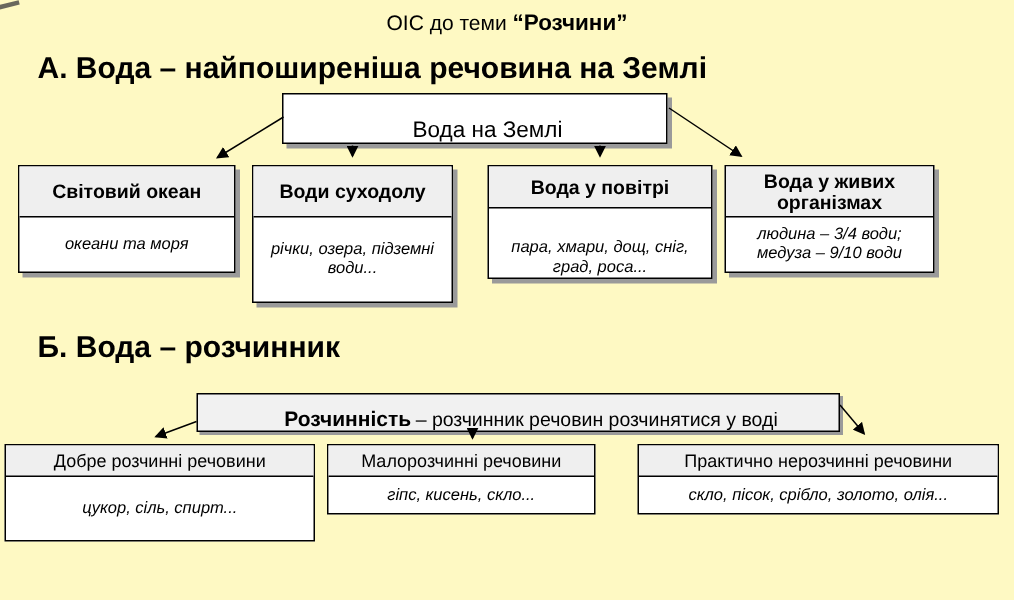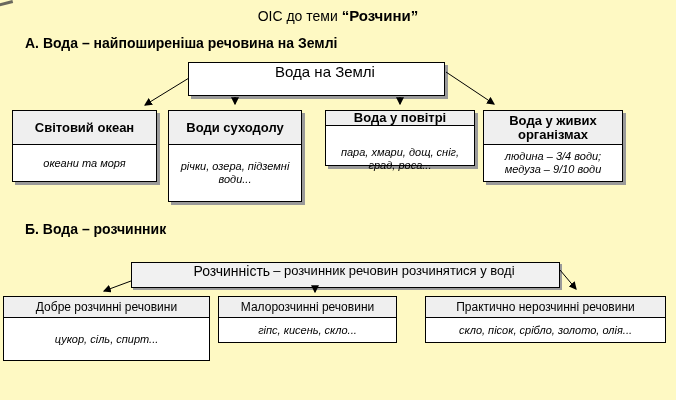--- a/index.html
+++ b/index.html
@@ -5,44 +5,44 @@
   html,body{margin:0;padding:0;background:#fff;}
   body{width:676px;height:400px;font-family:"Liberation Sans",sans-serif;color:#000;}
   .stage{position:relative;width:676px;height:400px;background:#fef9c3;overflow:hidden;}
 
   .corner-mark{position:absolute;left:-3px;top:2px;width:16px;height:3px;background:#444;
     transform:rotate(-14deg);opacity:.8;}
 
   .title{position:absolute;left:0;top:7px;width:100%;text-align:center;font-size:14px;}
   .title .b{font-weight:bold;font-size:15px;}
 
-  .heading{position:absolute;font-weight:bold;font-size:14px;white-space:nowrap;}
+  .heading{position:absolute;font-weight:bold;font-size:20px;white-space:nowrap;}
   .hA{left:25px;top:35px;}
   .hB{left:25px;top:221px;}
 
   .node{position:absolute;box-sizing:border-box;border:1px solid #000;background:#fff;
-    display:flex;align-items:flex-start;justify-content:center;text-align:center;padding-left:17px;}
+    display:flex;align-items:flex-end;justify-content:center;text-align:center;padding-left:17px;}
   .shadow{box-shadow:3px 3px 0 #9a9a9a;}
 
   .root-a{left:188px;top:62px;width:257px;height:34px;font-size:15px;}
   .root-b{left:131px;top:262px;width:429px;height:26px;font-size:13px;background:#f1f1f1;
     box-shadow:2px 2px 0 #9a9a9a;}
-  .root-b .b{font-weight:normal;font-size:14px;margin-right:3px;}
+  .root-b .b{font-weight:bold;font-size:14px;margin-right:3px;}
 
   .tbox{position:absolute;box-sizing:border-box;border:1px solid #000;background:#fff;
     display:flex;flex-direction:column;}
   .tbox .th{box-sizing:border-box;background:#efefef;border-bottom:1px solid #000;
     display:flex;align-items:center;justify-content:center;text-align:center;
     font-weight:bold;font-size:13px;line-height:14px;height:34px;padding:0 2px;}
   .tbox .tb{flex:1;display:flex;align-items:center;justify-content:center;text-align:center;
     font-style:italic;font-size:11px;line-height:13px;padding:0 3px;}
 
   .a1{left:12px;top:110px;width:145px;height:72px;}
   .a2{left:168px;top:110px;width:134px;height:92px;}
-  .a3{left:325px;top:110px;width:150px;height:56px;gap:20px;}
+  .a3{left:325px;top:110px;width:150px;height:76px;gap:20px;}
   .a4{left:483px;top:110px;width:140px;height:72px;align-items:flex-end;}
 
   .b1{left:3px;top:296px;width:207px;height:65px;}
   .b2{left:218px;top:296px;width:179px;height:47px;}
   .b3{left:425px;top:296px;width:241px;height:47px;}
   .bb .th{font-weight:normal;font-size:12px;height:21px;}
   .bb .tb{font-size:11px;}
 
   svg.arrows{position:absolute;left:0;top:0;width:676px;height:400px;pointer-events:none;}
 </style>

